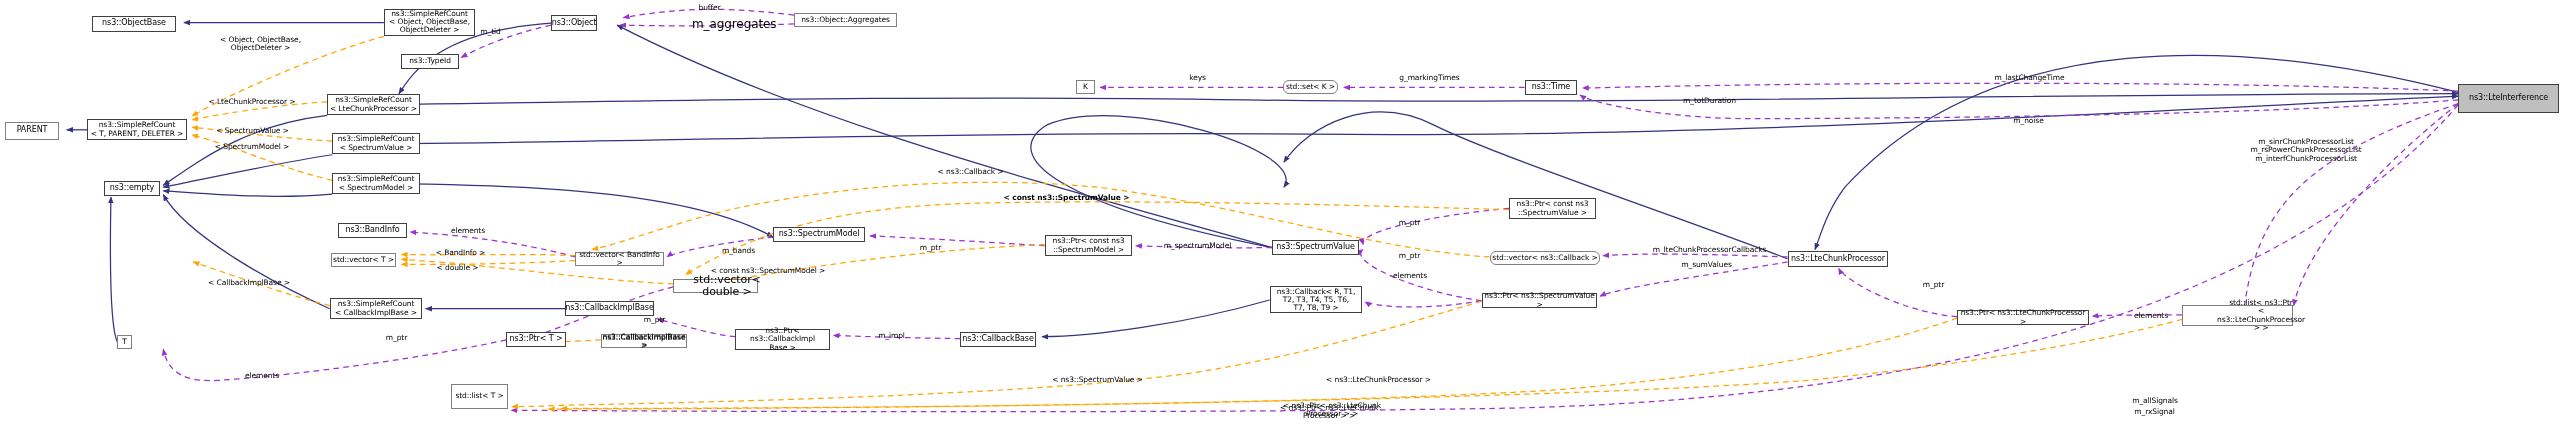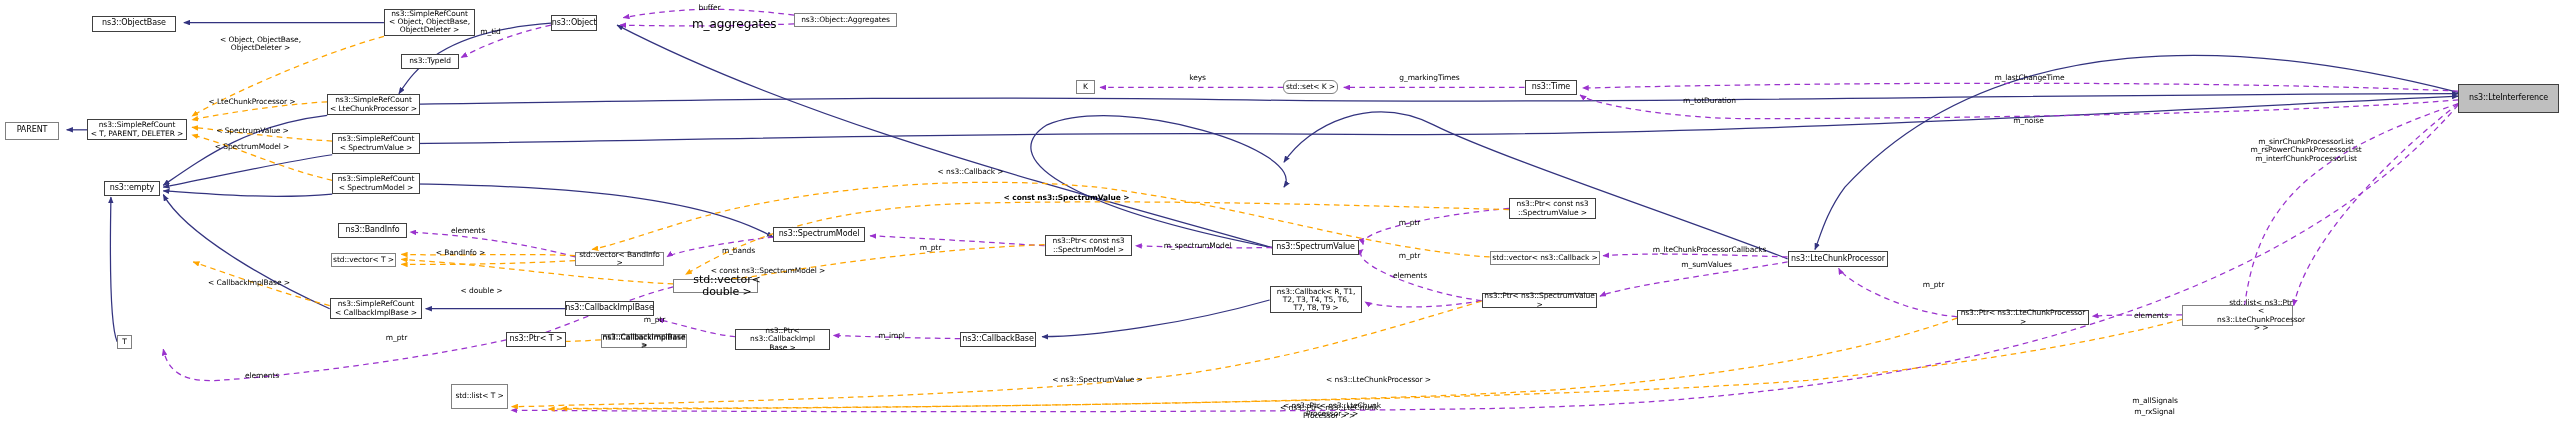--- a/index.html
+++ b/index.html
@@ -154,21 +154,21 @@
       <div class="node solid" style="left: 960px; top: 332px; width: 76px; height: 15px; font-size: 8px;">ns3::CallbackBase</div>
       <div class="node solid" style="left: 773px; top: 227px; width: 92px; height: 15px; font-size: 8px;">ns3::SpectrumModel</div>
       <div class="node solid" style="left: 1045px; top: 235px; width: 87px; height: 21px; font-size: 7.5px;">ns3::Ptr&lt; const ns3
 ::SpectrumModel &gt;</div>
       <div class="node bold" style="left: 1272px; top: 240px; width: 87px; height: 15px; font-size: 8px;">ns3::SpectrumValue</div>
       <div class="node solid" style="left: 1509px; top: 198px; width: 87px; height: 21px; font-size: 7.5px;">ns3::Ptr&lt; const ns3
 ::SpectrumValue &gt;</div>
       <div class="node bold" style="left: 1270px; top: 286px; width: 92px; height: 27.4px; font-size: 7.5px;">ns3::Callback&lt; R, T1,
 T2, T3, T4, T5, T6,
 T7, T8, T9 &gt;</div>
-      <div class="node" style="left: 1490px; top: 251px; width: 110px; height: 13.7px; font-size: 7.5px;">std::vector&lt; ns3::Callback &gt;</div>
+      <div class="node" style="left: 1490px; top: 251px; width: 110px; height: 13.7px; font-size: 7.5px; border-radius: 6px;">std::vector&lt; ns3::Callback &gt;</div>
       <div class="node bold" style="left: 1482px; top: 293px; width: 115px; height: 15px; font-size: 7.5px;">ns3::Ptr&lt; ns3::SpectrumValue &gt;</div>
       <div class="node bold" style="left: 1788px; top: 251px; width: 100px; height: 16px; font-size: 8px;">ns3::LteChunkProcessor</div>
       <div class="node solid" style="left: 1957px; top: 310px; width: 132px; height: 15px; font-size: 7.5px;">ns3::Ptr&lt; ns3::LteChunkProcessor &gt;</div>
       <div class="node" style="left: 2182px; top: 305px; width: 111px; height: 21px; font-size: 7.5px; padding-left: 47px;">std::list&lt; ns3::Ptr
 &lt; ns3::LteChunkProcessor &gt; &gt;</div>
       <div class="node" style="left: 1076px; top: 80px; width: 18.7px; height: 13.7px; font-size: 7.5px;">K</div>
       <div class="node" style="left: 1283px; top: 80px; width: 55px; height: 13.7px; font-size: 7.5px; border-radius: 6px;">std::set&lt; K &gt;</div>
       <div class="node bold" style="left: 1525px; top: 80px; width: 52px; height: 15px; font-size: 8px;">ns3::Time</div>
       <div class="node" style="left: 451px; top: 384px; width: 57px; height: 25px; font-size: 7.5px;">std::list&lt; T &gt;</div>
       <div class="node nonode" style="border: none; background: transparent; left: 1276px; top: 402px; width: 106px; height: 20px; font-size: 7.5px;">&lt; ns3::Ptr&lt; ns3::LteChunk
@@ -181,21 +181,21 @@
       <div class="edgelabel" style="left: 472px; top: 28px; width: 37px; font-size: 7.5px;">m_tid</div>
       <div class="edgelabel" style="left: 691px; top: 3.7px; width: 37px; font-size: 7.5px;">buffer</div>
       <div class="edgelabel" style="left: 692px; top: 18px; width: 62px; font-size: 12px;">m_aggregates</div>
       <div class="edgelabel" style="left: 199px; top: 98px; width: 106px; font-size: 7.5px;">&lt; LteChunkProcessor &gt;</div>
       <div class="edgelabel" style="left: 208px; top: 127px; width: 89px; font-size: 7.5px;">&lt; SpectrumValue &gt;</div>
       <div class="edgelabel" style="left: 206px; top: 143px; width: 92px; font-size: 7.5px;">&lt; SpectrumModel &gt;</div>
       <div class="edgelabel" style="left: 930px; top: 168px; width: 81px; font-size: 7.5px;">&lt; ns3::Callback &gt;</div>
       <div class="edgelabel" style="left: 1001px; top: 194px; width: 131px; font-size: 7.5px; font-weight: bold;">&lt; const ns3::SpectrumValue &gt;</div>
       <div class="edgelabel" style="left: 443px; top: 227px; width: 50px; font-size: 7.5px;">elements</div>
       <div class="edgelabel" style="left: 428px; top: 249px; width: 65px; font-size: 7.5px;">&lt; BandInfo &gt;</div>
-      <div class="edgelabel" style="left: 452px; top: 264px; width: 59px; font-size: 7.5px; margin-top: 23px;">&lt; double &gt;</div>
+      <div class="edgelabel" style="left: 428px; top: 264px; width: 59px; font-size: 7.5px;">&lt; double &gt;</div>
       <div class="edgelabel" style="left: 712px; top: 247px; width: 53px; font-size: 7.5px;">m_bands</div>
       <div class="edgelabel" style="left: 912px; top: 244px; width: 37px; font-size: 7.5px;">m_ptr</div>
       <div class="edgelabel" style="left: 701px; top: 267px; width: 134px; font-size: 7.5px;">&lt; const ns3::SpectrumModel &gt;</div>
       <div class="edgelabel" style="left: 1157px; top: 242px; width: 81px; font-size: 7.5px;">m_spectrumModel</div>
       <div class="edgelabel" style="left: 1391px; top: 219px; width: 37px; font-size: 7.5px;">m_ptr</div>
       <div class="edgelabel" style="left: 1391px; top: 252px; width: 37px; font-size: 7.5px;">m_ptr</div>
       <div class="edgelabel" style="left: 1385px; top: 272px; width: 50px; font-size: 7.5px;">elements</div>
       <div class="edgelabel" style="left: 1644px; top: 246px; width: 131px; font-size: 7.5px;">m_lteChunkProcessorCallbacks</div>
       <div class="edgelabel" style="left: 1669px; top: 261px; width: 75px; font-size: 7.5px;">m_sumValues</div>
       <div class="edgelabel" style="left: 1915px; top: 281px; width: 37px; font-size: 7.5px;">m_ptr</div>

